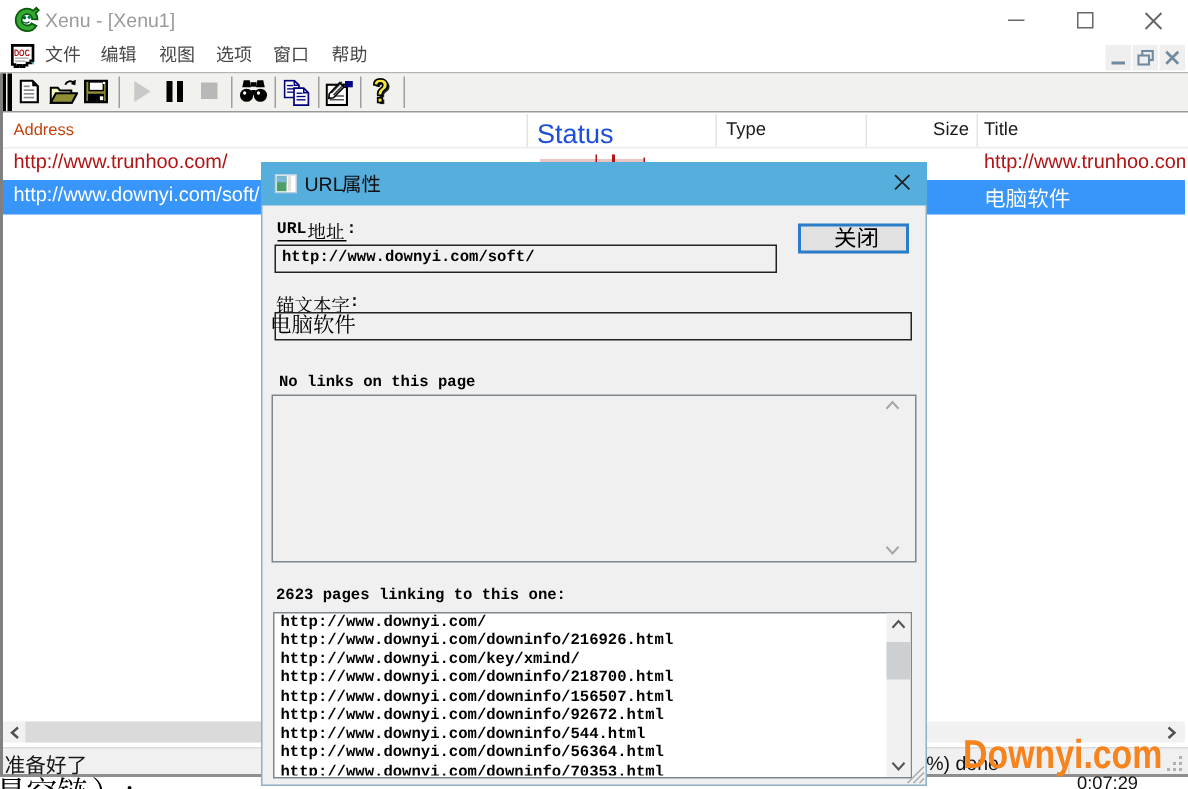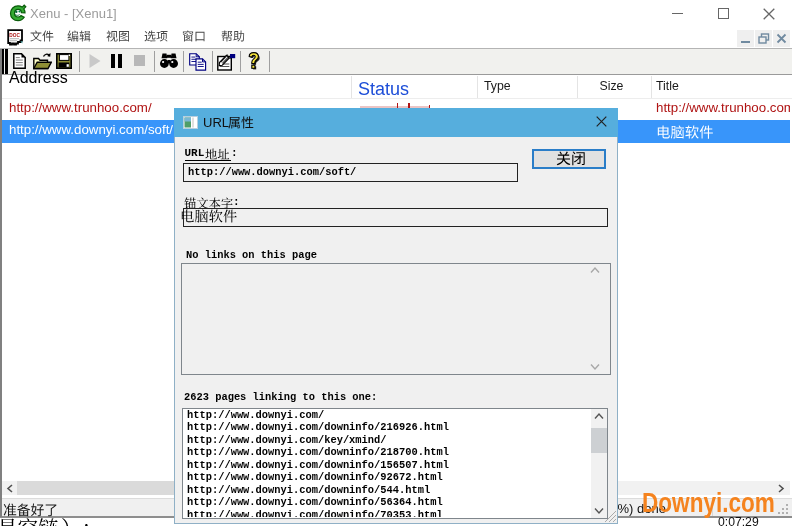--- a/index.html
+++ b/index.html
@@ -147,24 +147,24 @@
 <g transform="translate(1.3,1.1)" fill="#000" opacity="0.85">
 <path d="M2.2 4.6 C2.2 1.9 4.2 0.6 6.7 0.6 C9.4 0.6 11.4 2.2 11.4 4.8 C11.4 6.6 10.3 7.5 9.2 8.3 C8.2 9 7.8 9.5 7.8 10.7 L7.8 11.6 L4.8 11.6 L4.8 10.3 C4.8 8.6 5.6 7.7 6.7 6.9 C7.7 6.2 8.2 5.7 8.2 4.8 C8.2 3.8 7.5 3.2 6.6 3.2 C5.6 3.2 5 3.9 4.9 5 Z"></path>
 <rect x="4.8" y="13.2" width="3.1" height="3.1"></rect>
     </g>
 <g stroke="#000" stroke-width="1.1">
 <path d="M2.2 4.6 C2.2 1.9 4.2 0.6 6.7 0.6 C9.4 0.6 11.4 2.2 11.4 4.8 C11.4 6.6 10.3 7.5 9.2 8.3 C8.2 9 7.8 9.5 7.8 10.7 L7.8 11.6 L4.8 11.6 L4.8 10.3 C4.8 8.6 5.6 7.7 6.7 6.9 C7.7 6.2 8.2 5.7 8.2 4.8 C8.2 3.8 7.5 3.2 6.6 3.2 C5.6 3.2 5 3.9 4.9 5 Z" fill="#f5e43c"></path>
 <rect x="4.8" y="13.2" width="3.1" height="3.1" fill="#f5e43c"></rect>
     </g>
   </svg>
 <div class="ab" style="left:269px;top:51px;width:1px;height:21px;background:#9f9f9f"></div>
-<div class="ab" style="left:9px;top:69px;font-size:16px;color:#000000">Address</div>
+<div class="ab" style="left:9px;top:81px;font-size:11px;color:#c2410c">Address</div>
 <div class="ab" style="left:358px;top:78.5px;font-size:18px;color:#1d4ed8">Status</div>
 <div class="ab" style="left:484px;top:78.5px;font-size:12.3px;color:#1a1a1a">Type</div>
-<div class="ab" style="left:577px;top:78.5px;width:69px;text-align:center;font-size:12.3px;color:#1a1a1a">Size</div>
+<div class="ab" style="left:577px;top:78.5px;width:69px;text-align:right;font-size:12.3px;color:#1a1a1a">Size</div>
 <div class="ab" style="left:656px;top:78.5px;font-size:12.3px;color:#1a1a1a">Title</div>
 <div class="ab" style="left:351px;top:76px;width:1px;height:22px;background:#e4e4e4"></div>
 <div class="ab" style="left:477px;top:76px;width:1px;height:22px;background:#e4e4e4"></div>
 <div class="ab" style="left:577px;top:76px;width:1px;height:22px;background:#e4e4e4"></div>
 <div class="ab" style="left:651px;top:76px;width:1px;height:22px;background:#e4e4e4"></div>
 <div class="ab" style="left:0;top:98px;width:792px;height:1px;background:#ededed"></div>
 <div class="ab" style="left:9px;top:100.4px;font-size:13.3px;color:#b01414">http://www.trunhoo.com/</div>
 <div class="ab" style="left:396.5px;top:103.2px;width:1.6px;height:4.8px;background:#b01414"></div>
 <div class="ab" style="left:408px;top:103.2px;width:1.6px;height:4.8px;background:#b01414"></div>
 <div class="ab" style="left:428.6px;top:105px;width:1.6px;height:3px;background:#b01414"></div>

